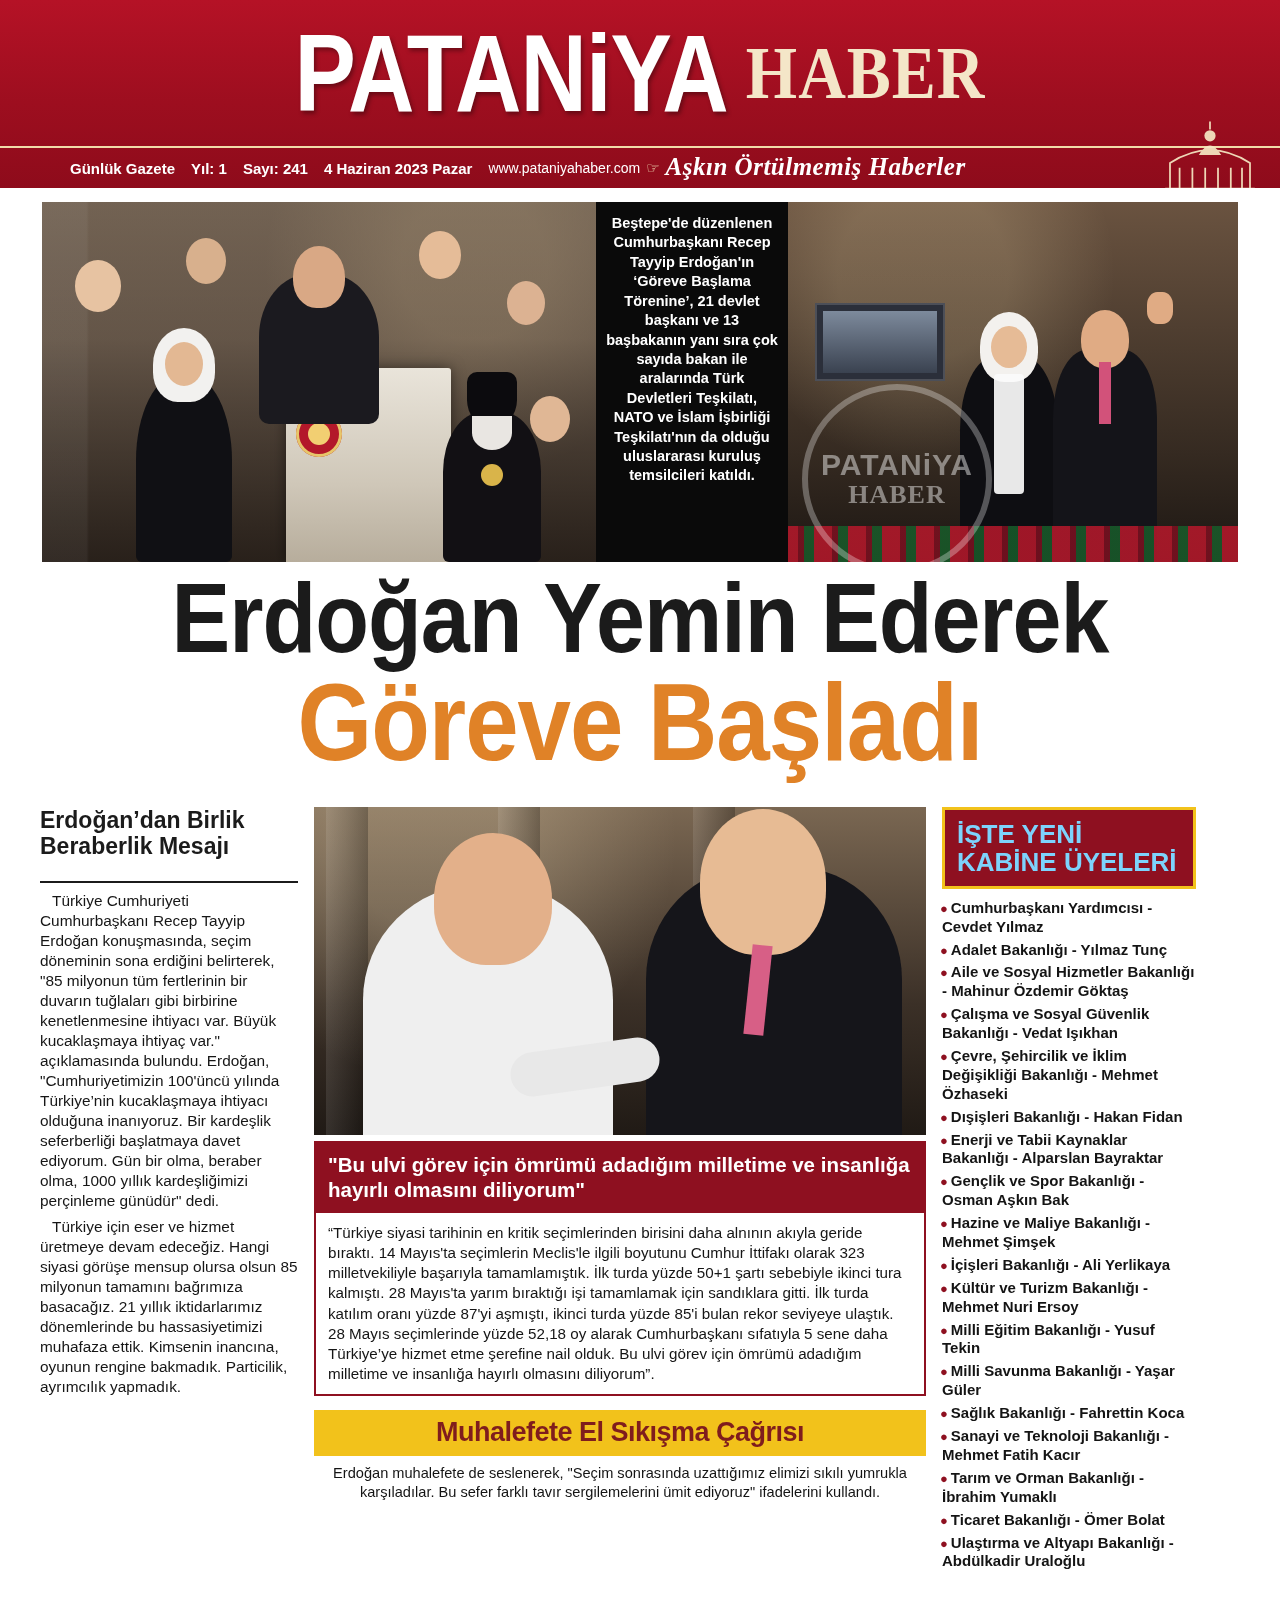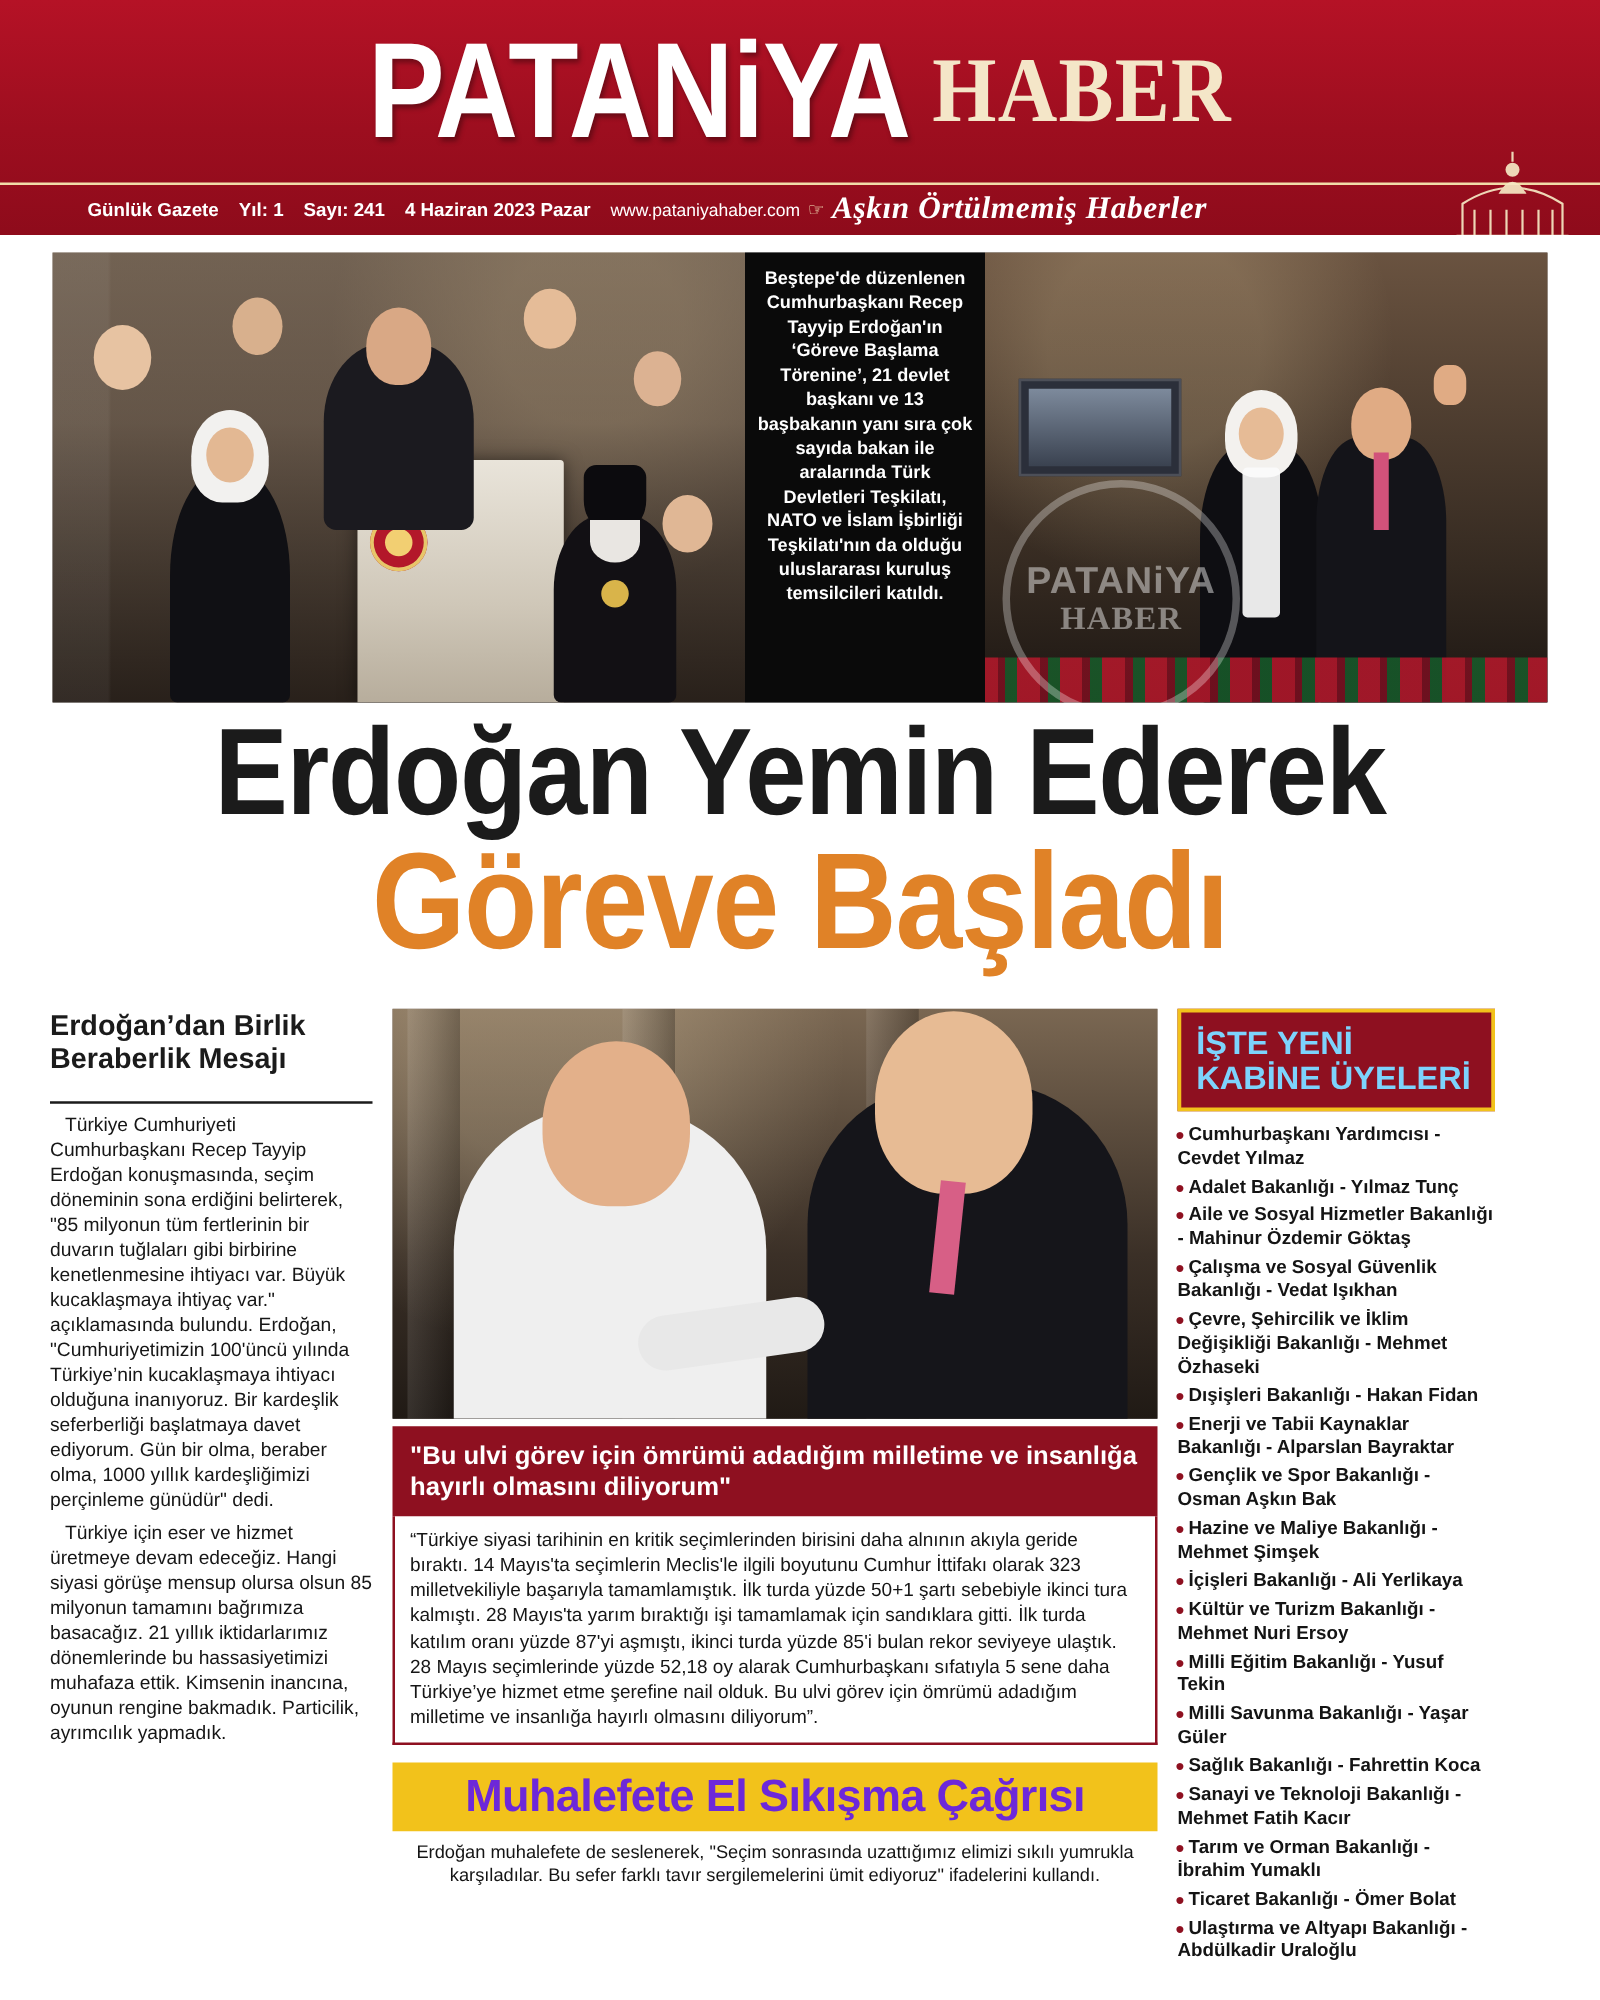--- a/index.html
+++ b/index.html
@@ -382,23 +382,23 @@
     line-height: 1.33;
     color: #151515;
   }
   .yellow-bar {
     background:#f2c21b;
     text-align:center;
     padding: 9px 8px 10px 8px;
     margin-top: 14px;
   }
   .yellow-bar .t {
-    font-size: 36px;
-    font-weight: bold;
-    color: #6d28d9;
+    font-size: 27px;
+    font-weight: bold;
+    color: #7f1d1d;
     line-height: 1;
     letter-spacing: -.5px;
   }
   .yellow-note {
     font-size: 14.6px;
     line-height: 1.3;
     color:#141414;
     padding: 8px 10px 0 10px;
     text-align:center;
   }

